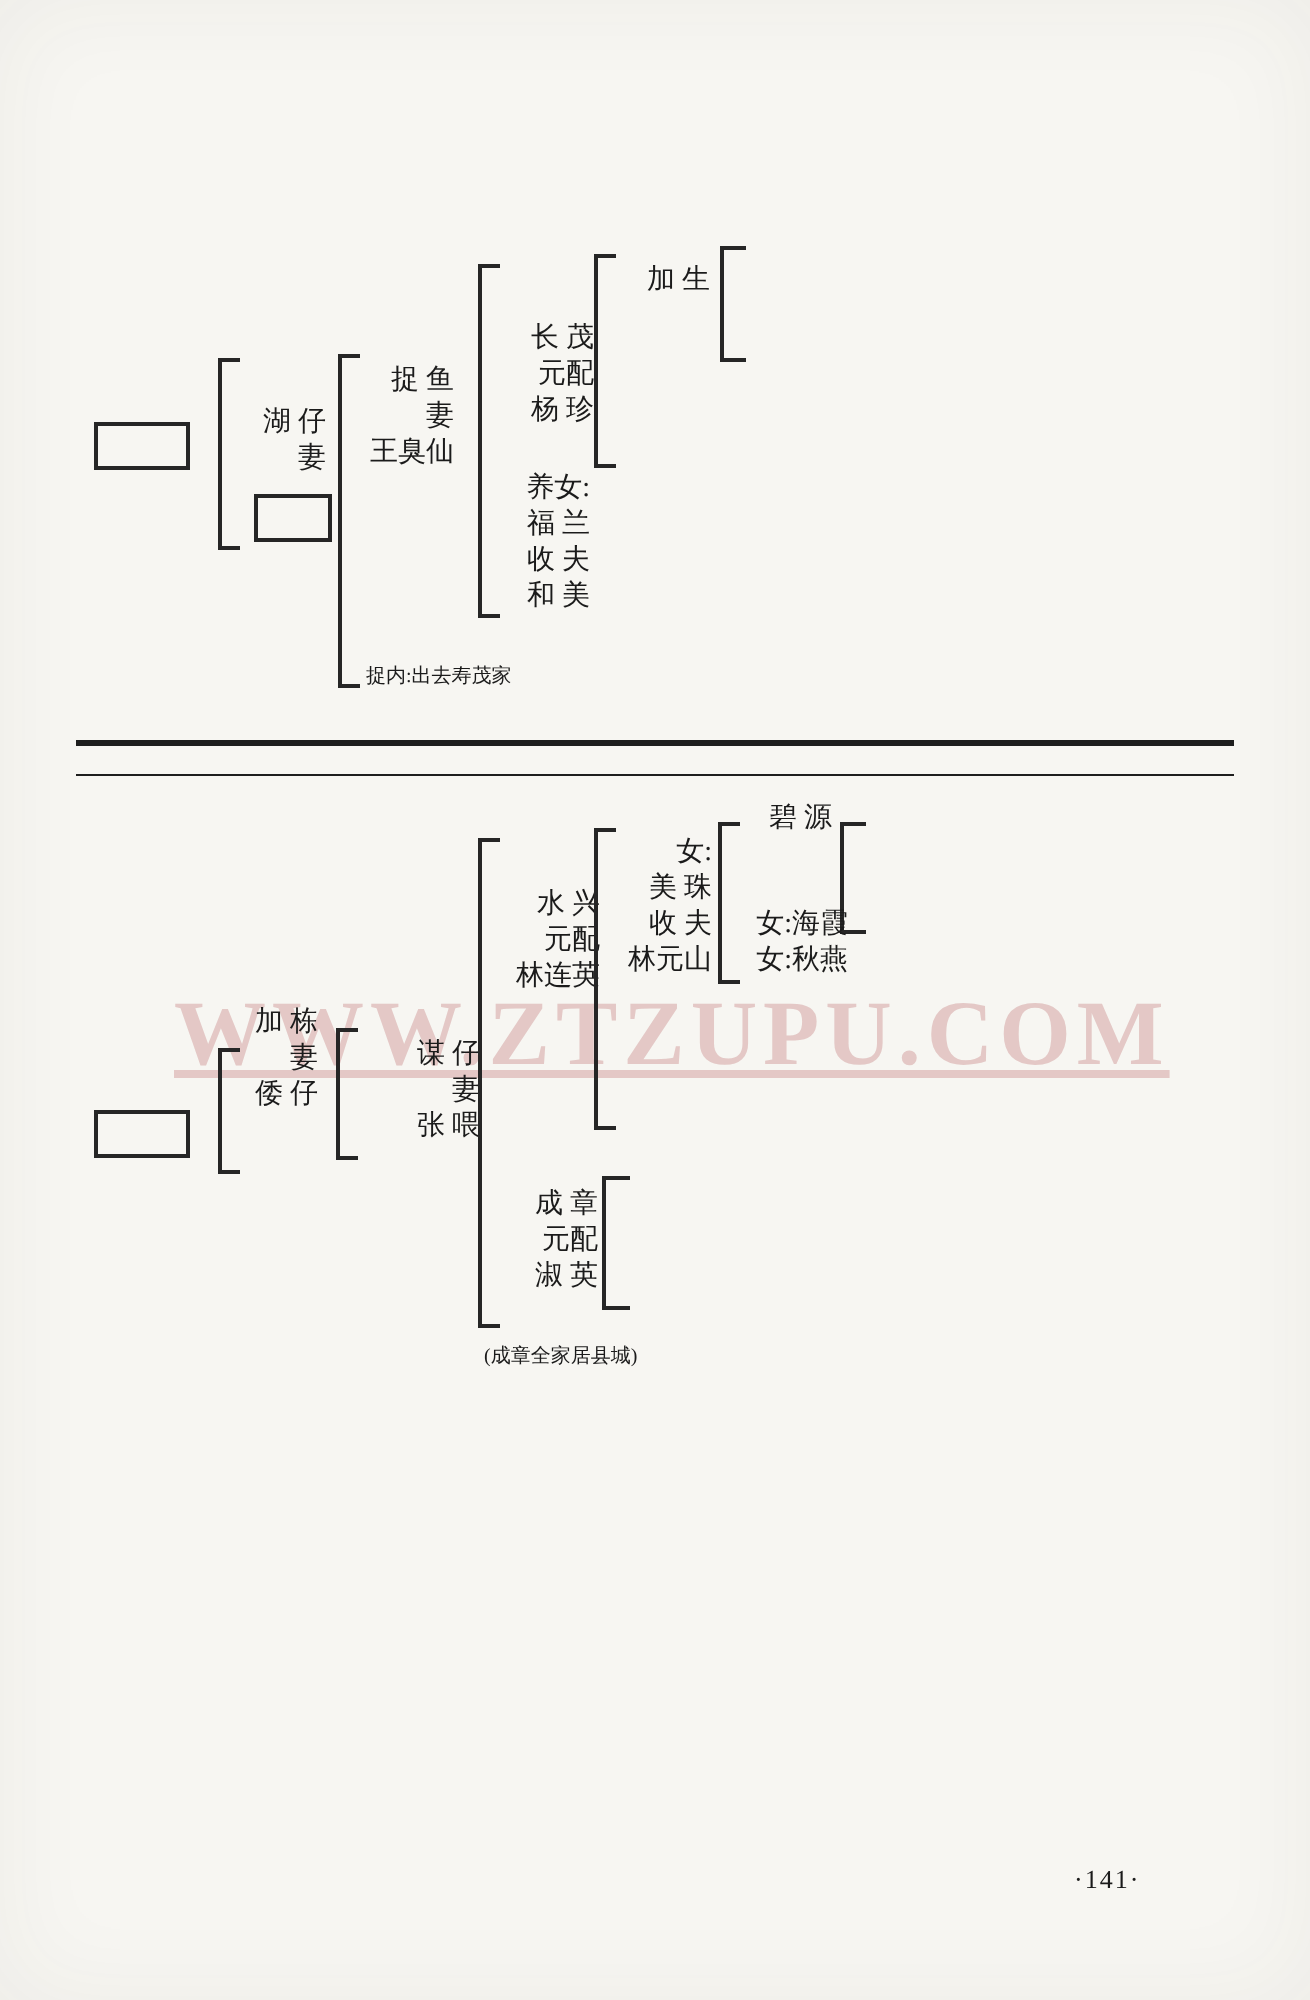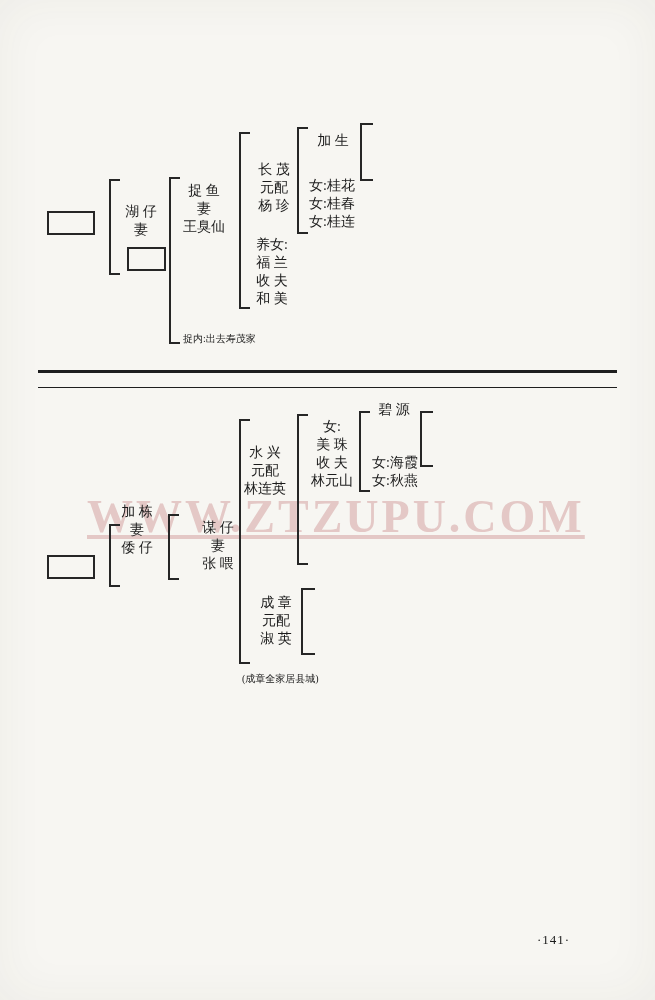--- a/index.html
+++ b/index.html
@@ -13,21 +13,21 @@
     color:#1b1b1b;
     overflow:hidden;
   }
   .col {
     position:absolute;
     text-align:center;
     font-size:14px;
     line-height:18px;
     white-space:nowrap;
   }
-  .col span { display:block; height:18px; }
+  .col span { display:block; height:18px;text-align:right; }
   .t {
     position:absolute;
     font-size:10px;
     line-height:16px;
     white-space:nowrap;
   }
   .bracket {
     position:absolute;
     width:9px;
     border-left:2px solid #262626;
@@ -109,25 +109,20 @@
   </div>
 
   <div class="bracket fg" style="left:297px;top:127px;height:103px"></div>
 
   <div class="col fg" style="left:311px;top:132px;width:44px">
     <span>加 生</span>
   </div>
 
   <div class="bracket fg" style="left:360px;top:123px;height:54px;width:11px"></div>
 
-  <div class="col fg" style="left:309px;top:177px;width:50px;text-align:left">
-    <span>女:桂花</span>
-    <span>女:桂春</span>
-    <span>女:桂连</span>
-  </div>
 
   <div class="t fg" style="left:183px;top:331px">捉内:出去寿茂家</div>
 
   <div class="hline" style="left:38px;top:370px;width:579px;height:3px"></div>
   <div class="hline" style="left:38px;top:387px;width:579px;height:1px"></div>
 
   <div class="wm2">WWW.ZTZUPU.COM</div>
 
   <div class="rbox fg" style="left:47px;top:555px;width:44px;height:20px"></div>
 
@@ -142,21 +137,21 @@
   <div class="bracket fg" style="left:168px;top:514px;height:62px"></div>
 
   <div class="col fg" style="left:196px;top:519px;width:44px">
     <span>谋 仔</span>
     <span>妻</span>
     <span>张 喂</span>
   </div>
 
   <div class="bracket fg" style="left:239px;top:419px;height:241px"></div>
 
-  <div class="col fg" style="left:241px;top:444px;width:48px">
+  <div class="col fg" style="left:252px;top:444px;width:48px">
     <span>水 兴</span>
     <span>元配</span>
     <span>林连英</span>
   </div>
 
   <div class="bracket fg" style="left:297px;top:414px;height:147px"></div>
 
   <div class="col fg" style="left:308px;top:418px;width:48px">
     <span>女:</span>
     <span>美 珠</span>

